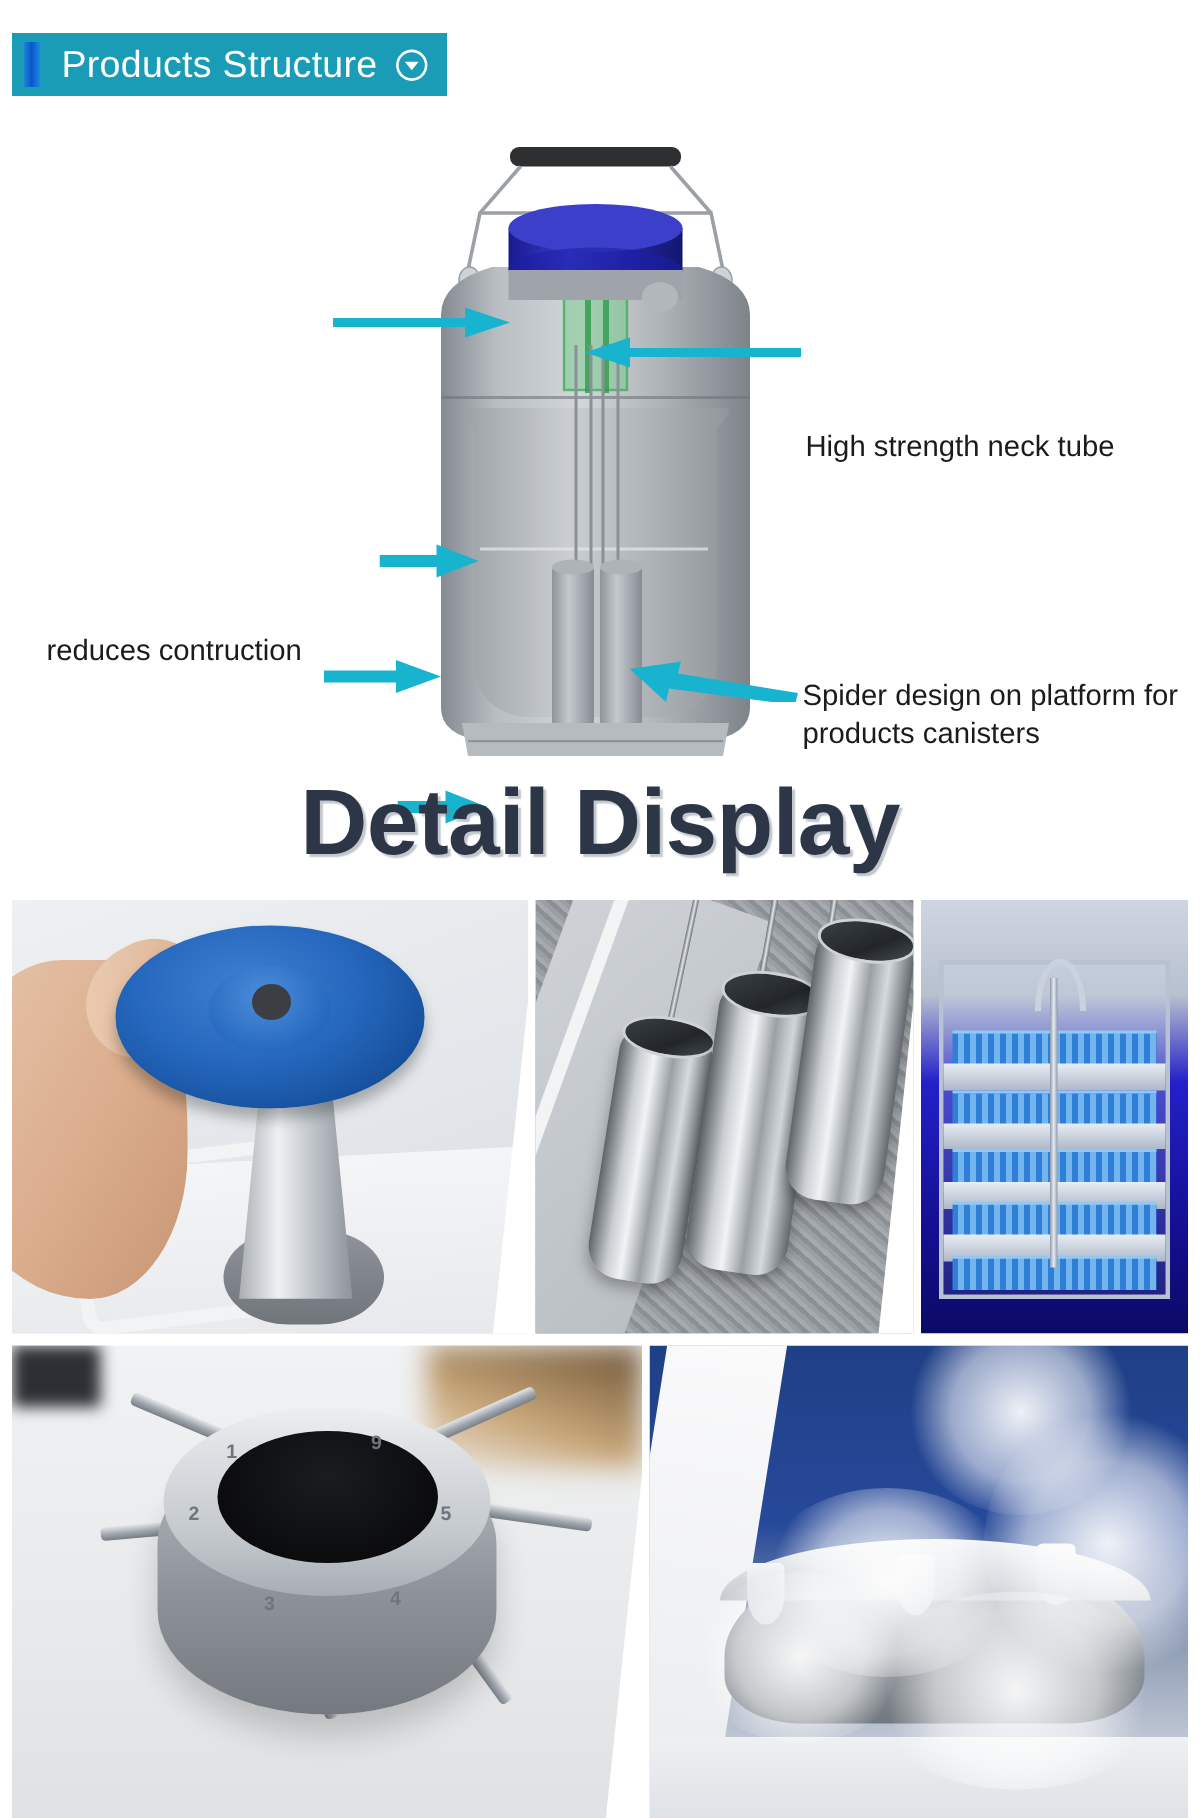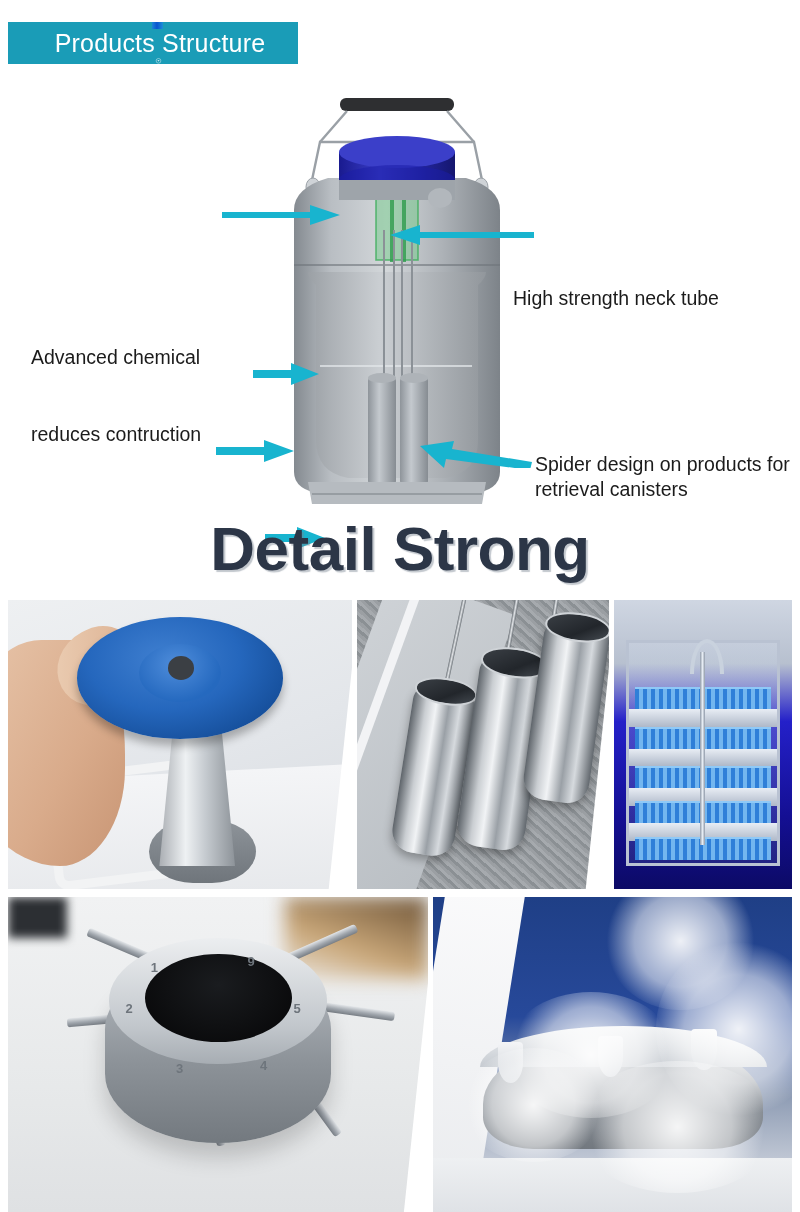--- a/index.html
+++ b/index.html
@@ -18,21 +18,20 @@
   
   .banner {
     position: absolute;
     left: 8px;
     top: 22px;
     width: 290px;
     height: 42px;
     background: #1a9cb7;
     display: flex;
     align-items: center;
-    flex-direction: column;
   }
   .banner-accent {
     width: 11px;
     height: 30px;
     margin-left: 8px;
     background: linear-gradient(90deg, #1b86d6 0%, #0a55cf 45%, #1b8fd8 100%);
   }
   .banner-title {
     color: #ffffff;
     font-size: 25px;
@@ -57,21 +56,21 @@
   }
 
   .callout {
     position: absolute;
     color: #1b1b1b;
     font-size: 19.5px;
     line-height: 25px;
     white-space: nowrap;
   }
   .callout.c1 { left: 30px;  top: 127px; }
-  .callout.c2 { left: 513px; top: 216px; text-align: center; }
+  .callout.c2 { left: 537px; top: 216px; text-align: center; }
   .callout.c3 { left: 31px;  top: 275px; }
   .callout.c4 { left: 31px;  top: 352px; }
   .callout.c5 { left: 31px;  top: 451px; }
   .callout.c6 { left: 535px; top: 382px; }
 
   .arrow-svg { position: absolute; }
 
   
   .tank { position: absolute; left: 272px; top: 10px; width: 250px; height: 430px; }
 
@@ -290,47 +289,46 @@
   </svg>
 
   <div class="callout c2">
     <div>High strength neck tube</div>
   </div>
   <svg class="arrow-svg" style="left:388px; top:152px;" width="146" height="26" viewBox="0 0 146 26">
     <path d="M146 10 L32 10 L32 3 L2 13 L32 23 L32 16 L146 16 Z" fill="#18b4cf"></path>
   </svg>
 
   <div class="callout c3">
-    <div>Advanced chemical</div>
   </div>
   <svg class="arrow-svg" style="left:253px; top:291px;" width="68" height="26" viewBox="0 0 68 26">
     <path d="M0 9 L38 9 L38 2 L66 13 L38 24 L38 17 L0 17 Z" fill="#18b4cf"></path>
   </svg>
 
   <div class="callout c4">
     <div>reduces contruction</div>
   </div>
   <svg class="arrow-svg" style="left:216px; top:368px;" width="80" height="26" viewBox="0 0 80 26">
     <path d="M0 9 L48 9 L48 2 L78 13 L48 24 L48 17 L0 17 Z" fill="#18b4cf"></path>
   </svg>
 
   <svg class="arrow-svg" style="left:265px; top:455px;" width="62" height="26" viewBox="0 0 62 26">
     <path d="M0 9 L32 9 L32 2 L60 13 L32 24 L32 17 L0 17 Z" fill="#18b4cf"></path>
   </svg>
 
   <div class="callout c6">
-    <div>Spider design on products for</div>
-    <div>retrieval canisters</div>
+    <div>Spider design on platform for</div>
+    <div>products canisters</div>
   </div>
   <svg class="arrow-svg" style="left:418px; top:368px;" width="116" height="30" viewBox="0 0 116 30">
     <path d="M114 24 L34 11 L36 3 L2 8 L26 30 L28 21 L112 32 Z" fill="#18b4cf"></path>
   </svg>
 </div>
 
-<div class="detail-title">Detail Strong</div>
+<div class="detail-title">Detail Display</div>
 
 <div class="photos">
 
   <div class="photo-row row-top">
 
     <div class="tile t1">
       <div class="tile-inner p1-bg">
         <div class="p1-counter"></div>
         <div class="p1-handle"></div>
         <div class="p1-hand"></div>

